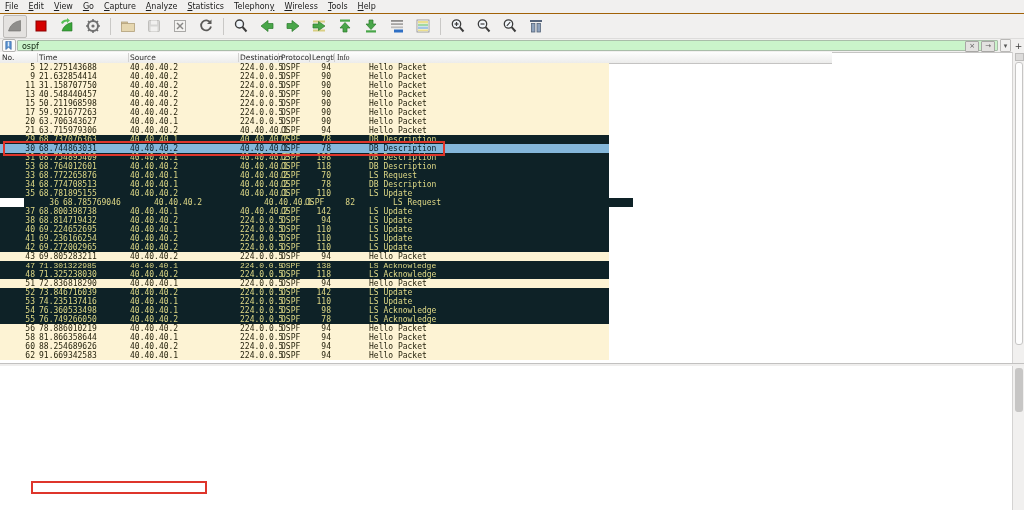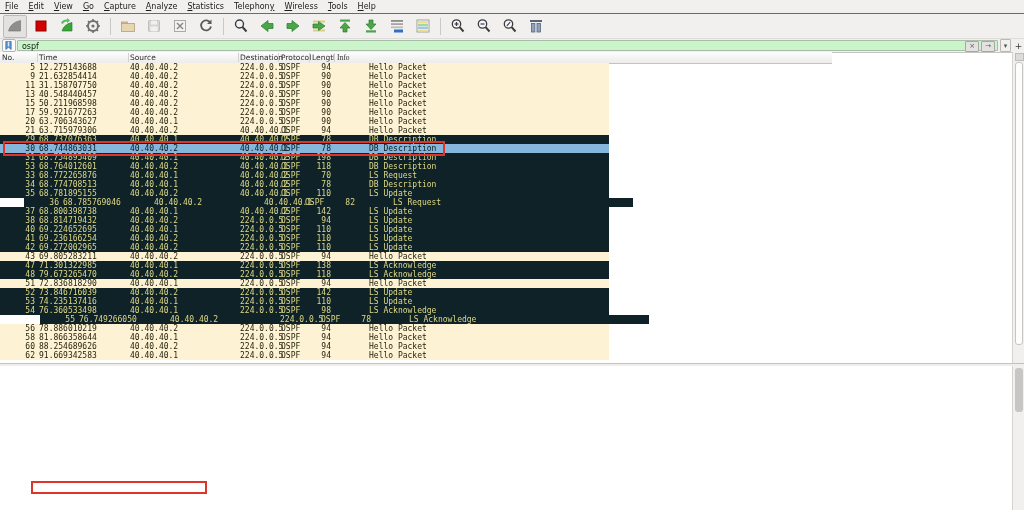--- a/index.html
+++ b/index.html
@@ -526,32 +526,32 @@
         </div>
         <div class="prow v-light" style="top: 189px;">
           <span class="c-no">43</span>
           <span class="c-time">69.805283211</span>
           <span class="c-src">40.40.40.2</span>
           <span class="c-dst">224.0.0.5</span>
           <span class="c-proto">OSPF</span>
           <span class="c-len">94</span>
           <span class="c-info">Hello Packet</span>
         </div>
-        <div class="prow v-dark" style="top: 198px;">
+        <div class="prow v-dark" style="top: 198px; font-family: Liberation Mono, monospace;">
           <span class="c-no">47</span>
           <span class="c-time">71.301322985</span>
           <span class="c-src">40.40.40.1</span>
           <span class="c-dst">224.0.0.5</span>
           <span class="c-proto">OSPF</span>
           <span class="c-len">138</span>
           <span class="c-info">LS Acknowledge</span>
         </div>
         <div class="prow v-dark" style="top: 207px;">
           <span class="c-no">48</span>
-          <span class="c-time">79.673265470</span>
+          <span class="c-time">71.325238030</span>
           <span class="c-src">40.40.40.2</span>
           <span class="c-dst">224.0.0.5</span>
           <span class="c-proto">OSPF</span>
           <span class="c-len">118</span>
           <span class="c-info">LS Acknowledge</span>
         </div>
         <div class="prow v-light" style="top: 216px;">
           <span class="c-no">51</span>
           <span class="c-time">72.836818290</span>
           <span class="c-src">40.40.40.1</span>
@@ -580,21 +580,21 @@
         </div>
         <div class="prow v-dark" style="top: 243px;">
           <span class="c-no">54</span>
           <span class="c-time">76.360533498</span>
           <span class="c-src">40.40.40.1</span>
           <span class="c-dst">224.0.0.5</span>
           <span class="c-proto">OSPF</span>
           <span class="c-len">98</span>
           <span class="c-info">LS Acknowledge</span>
         </div>
-        <div class="prow v-dark" style="top: 252px; margin-left: 40px;">
+        <div class="prow v-dark" style="top: 252px;">
           <span class="c-no">55</span>
           <span class="c-time">76.749266050</span>
           <span class="c-src">40.40.40.2</span>
           <span class="c-dst">224.0.0.5</span>
           <span class="c-proto">OSPF</span>
           <span class="c-len">78</span>
           <span class="c-info">LS Acknowledge</span>
         </div>
         <div class="prow v-light" style="top: 261px;">
           <span class="c-no">56</span>

